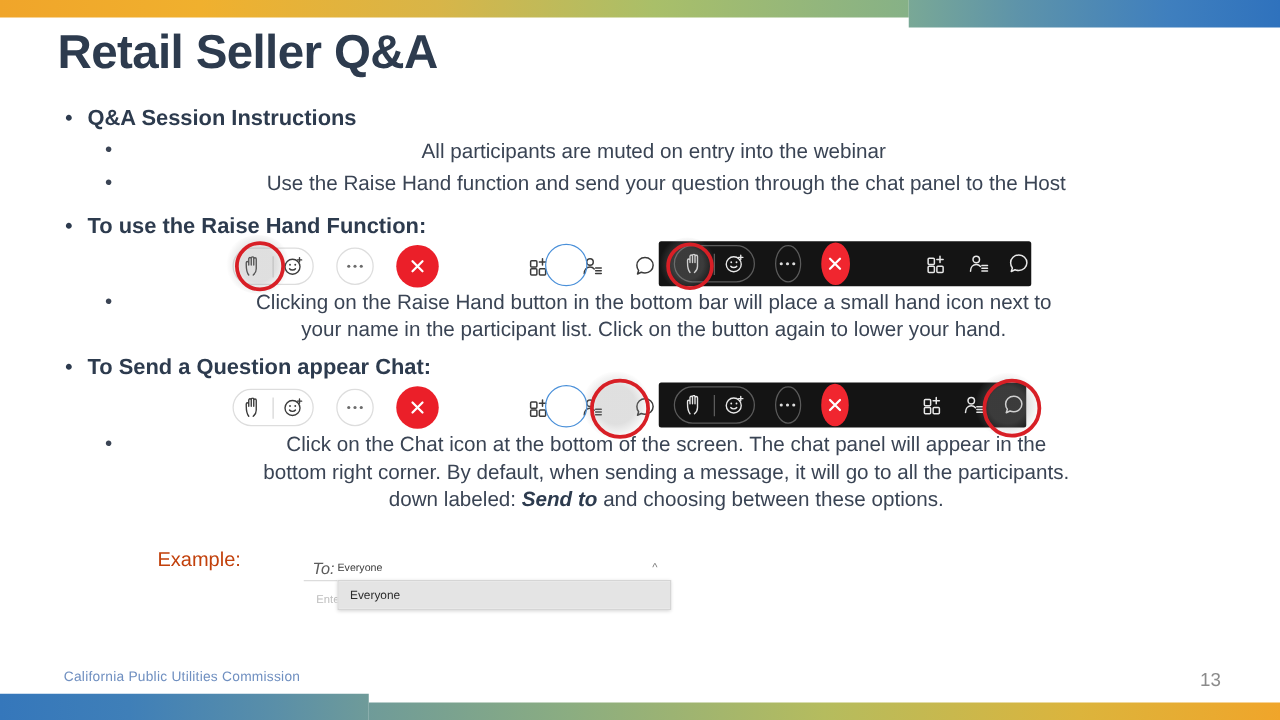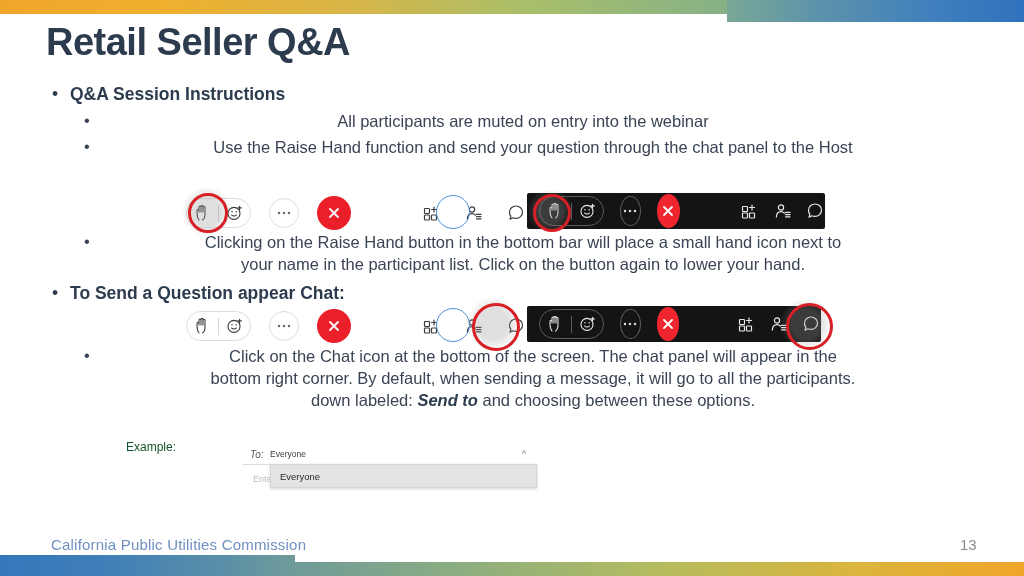--- a/index.html
+++ b/index.html
@@ -74,22 +74,22 @@
     font-weight: normal;
     color: #3a4454;
   }
   .lvl2 .bul { position: absolute; left: 0; top: 0; color: #3a4454; }
   .lvl2 .txt { display: block; margin-left: 18px; line-height: 1.32; text-align: center; }
   .lvl2 b { font-weight: bold; color: #2d3b4e; font-style: italic; }
 
   .example-label {
     position: absolute;
     left: 126px; top: 440px;
-    font-size: 12px;
-    color: #14532d;
+    font-size: 16px;
+    color: #c2410c;
   }
 
   
   .toolbar { position: absolute; display: flex; align-items: center; }
 
   .toolbar.light { background: transparent; }
   .toolbar.dark {
     background: #141414;
     border-radius: 2px;
   }
@@ -152,21 +152,21 @@
   }
 
   
   .chat-mock { position: absolute; left: 243px; top: 444px; width: 292px; height: 66px; }
   .chat-to-row {
     position: absolute; left: 0; top: 0; width: 292px; height: 20px;
     border-bottom: 1px solid #dcdcdc;
     display: flex; align-items: center;
     background: #ffffff;
   }
-  .chat-to-label { font-size: 10px; color: #5c5c5c; margin-left: 7px; width: 20px; font-style: italic; }
+  .chat-to-label { font-size: 13px; color: #5c5c5c; margin-left: 7px; width: 20px; font-style: italic; }
   .chat-to-value { font-size: 8.5px; color: #3c3c3c; }
   .chat-chevron { position: absolute; right: 9px; top: 5px; font-size: 9px; color: #777; }
   .chat-entry-ghost {
     position: absolute; left: 10px; top: 30px;
     font-size: 9px; color: #bdbdbd;
   }
   .chat-opt-list {
     position: absolute; left: 27px; top: 20px;
     width: 265px;
     background: #ffffff;
@@ -177,21 +177,21 @@
     height: 22px; display: flex; align-items: center;
     padding-left: 9px; font-size: 9.5px; color: #2b2b2b;
     border-bottom: 1px solid #e6e6e6;
   }
   .chat-opt:last-child { border-bottom: none; }
   .chat-opt.sel { background: #e4e4e4; font-weight: normal; }
 
   
   .footer-left {
     position: absolute; left: 51px; top: 536px;
-    font-size: 15px; color: #6f8fc0;
+    font-size: 11px; color: #6f8fc0;
     letter-spacing: 0.2px;
   }
   .footer-page {
     position: absolute; left: 960px; top: 536px;
     font-size: 15px; color: #8b8b8b;
   }
 </style>
 </head>
 <body>
 
@@ -211,20 +211,23 @@
   <div class="lvl2" style="left:84px; top:111px; width:860px;">
     <span class="bul">•</span>
     <span class="txt">All participants are muted on entry into the webinar</span>
   </div>
 
   <div class="lvl2" style="left:84px; top:137px; width:880px;">
     <span class="bul">•</span>
     <span class="txt">Use the Raise Hand function and send your question through the chat panel to the Host</span>
   </div>
 
+  <div class="lvl1" style="left:52px; top:170px;">
+    <span class="bul">•</span><span>To use the Raise Hand Function:</span>
+  </div>
 
   <div class="toolbar light" style="left:186px; top:196px;">
     <div class="pill">
       <div class="pill-seg">
         <svg width="13" height="16" viewBox="0 0 13 16">
           <path d="M3 15 C1 12.5 1 9 1 7 L1 5.2 a1 1 0 0 1 2 0 L3 7 M3 7 L3 2 a1 1 0 0 1 2 0 L5 7 M5 7 L5 1.4 a1 1 0 0 1 2 0 L7 7 M7 7 L7 2.2 a1 1 0 0 1 2 0 L9 8 L9 10 c0 3 -1.2 4 -2.4 5" fill="none" stroke="#3b3b3b" stroke-width="1.1" stroke-linecap="round" stroke-linejoin="round"></path>
         </svg>
       </div>
       <div class="pill-div"></div>
       <div class="pill-seg">

